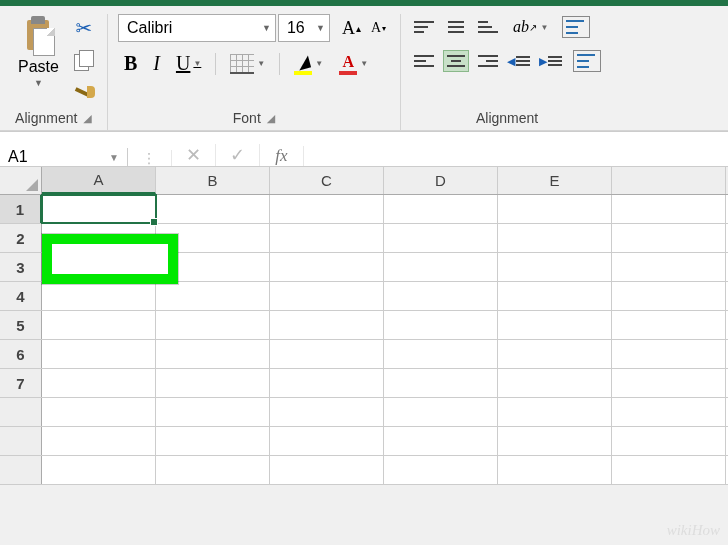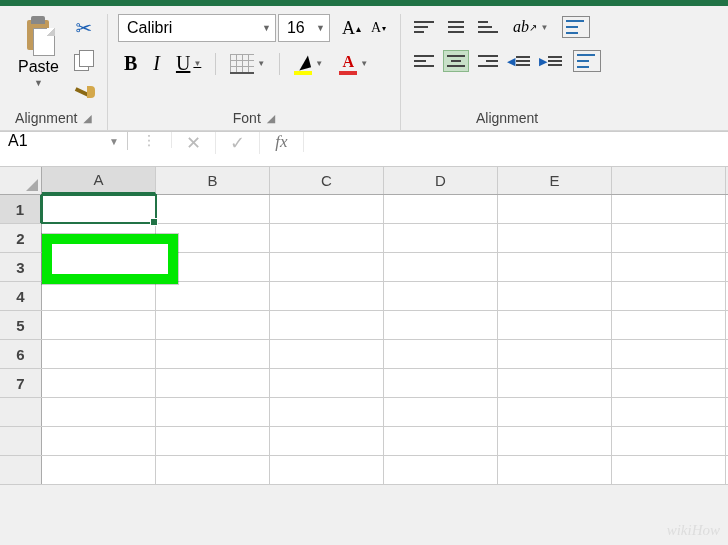--- a/index.html
+++ b/index.html
@@ -76,21 +76,21 @@
 .indent-lines { display: flex; flex-direction: column; gap: 2px; }
 .indent-lines span { width: 14px; height: 2px; background: #444; }
 .indent-arrow { color: #1a5fb4; font-size: 11px; }
 .wrap-btn { padding: 2px; cursor: pointer; }
 .wrap-icon { width: 28px; height: 22px; border: 1px solid #888; position: relative; }
 .wrap-icon::before { content:""; position:absolute; left:3px; top:3px; width:18px; height:2px; background:#2a6fb0; }
 .wrap-icon::after { content:""; position:absolute; left:3px; top:9px; width:12px; height:2px; background:#2a6fb0; box-shadow: 0 6px 0 #2a6fb0; }
 
 .launcher { font-size: 11px; color: #888; cursor: pointer; }
 
-.formula-bar { background: #fff; border-top: 1px solid #ccc; border-bottom: 1px solid #ccc; display: flex; align-items: flex-start; height: 36px; }
+.formula-bar { background: #fff; border-top: 1px solid #ccc; border-bottom: 1px solid #ccc; display: flex; align-items: flex-end; height: 36px; }
 .name-box { width: 128px; border-right: 1px solid #ccc; display: flex; align-items: center; padding: 0 8px; font-size: 16px; }
 .name-caret { margin-left: auto; font-size: 10px; color: #888; }
 .fb-btn { width: 44px; display: flex; align-items: center; justify-content: center; border-right: 1px solid #e8e8e8; color: #bbb; font-size: 18px; cursor: pointer; }
 .fb-btn.dots { font-size: 14px; letter-spacing: 1px; }
 .fx { font-style: italic; font-family: Georgia, serif; color: #777; font-size: 17px; }
 .formula-input { flex: 1; padding: 0 8px; border: none; outline: none; font-size: 15px; }
 
 .sheet-area { background: #fff; position: relative; }
 .col-headers { display: flex; height: 28px; border-bottom: 1px solid #aaa; background: #eee; }
 .corner { width: 42px; border-right: 1px solid #aaa; background: #eee; position: relative; }

